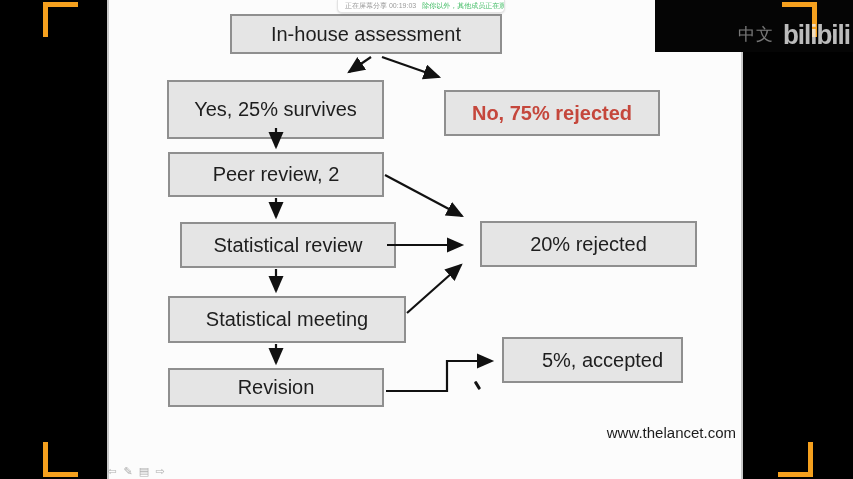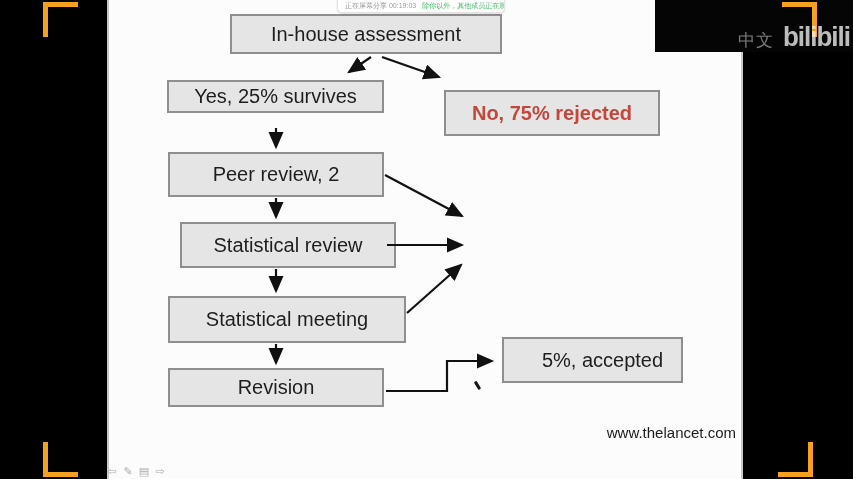--- a/index.html
+++ b/index.html
@@ -17,31 +17,31 @@
   .bracket.br{left:778px;bottom:2px;border-right:5px solid #f5a01e;border-bottom:5px solid #f5a01e;}
   
   .banner{position:absolute;left:337px;top:0;height:13px;width:168px;background:#ffffff;
           border:1px solid #e3e3e3;border-top:none;border-radius:0 0 5px 5px;
           display:flex;align-items:center;gap:6px;padding:0 7px;box-sizing:border-box;
           box-shadow:0 1px 2px rgba(0,0,0,0.12);z-index:20;white-space:nowrap;overflow:hidden;}
   .banner .status{font-size:7px;color:#9b9b9b;}
   .banner .viewers{font-size:7px;color:#3dbb61;}
   
   .watermark{position:absolute;left:678px;top:16px;width:172px;height:36px;z-index:15;
-             display:flex;align-items:flex-end;justify-content:flex-end;gap:9px;pointer-events:none;}
+             display:flex;align-items:center;justify-content:flex-end;gap:9px;pointer-events:none;}
   .wm-prefix{font-size:17px;color:rgba(235,235,235,0.5);letter-spacing:1px;}
   .wm-logo{font-size:26px;font-weight:bold;color:rgba(240,240,240,0.78);letter-spacing:-1px;
            transform:scaleY(1.06);}
   
   .node{position:absolute;background:#e5e5e5;border:2px solid #8f8f8f;box-sizing:border-box;
         display:flex;align-items:center;justify-content:center;
         font-size:20px;color:#1e1e1e;z-index:10;}
   .node.red{color:#c5473c;font-weight:700;}
   .n-inhouse{left:230px;top:14px;width:272px;height:40px;}
-  .n-yes{left:167px;top:80px;width:217px;height:33px;}
+  .n-yes{left:167px;top:80px;width:217px;height:59px;}
   .n-no{left:444px;top:90px;width:216px;height:46px;}
   .n-peer{left:168px;top:152px;width:216px;height:45px;}
   .n-stat{left:168px;top:222px;width:216px;height:46px;margin-left:12px;}
   .n-rej{left:480px;top:221px;width:217px;height:46px;}
   .n-man{left:168px;top:296px;width:238px;height:47px;}
   .n-acc{left:502px;top:337px;width:181px;height:46px;padding-left:20px;}
   .n-rev{left:168px;top:368px;width:216px;height:39px;}
   .arrows{position:absolute;left:0;top:0;z-index:12;pointer-events:none;}
   
   .cursor-mark{position:absolute;left:476px;top:381px;width:2.5px;height:9px;background:#141414;
@@ -75,20 +75,21 @@
   <div class="watermark">
     <span class="wm-prefix">中文</span>
     <span class="wm-logo">bilibili</span>
   </div>
 
   <div class="node n-inhouse">In-house assessment</div>
   <div class="node n-yes">Yes, 25% survives</div>
   <div class="node n-no red">No, 75% rejected</div>
   <div class="node n-peer">Peer review, 2</div>
   <div class="node n-stat">Statistical review</div>
+  <div class="node n-rej">20% rejected</div>
   <div class="node n-man">Statistical meeting</div>
   <div class="node n-acc">5%, accepted</div>
   <div class="node n-rev">Revision</div>
 
   <svg class="arrows" width="853" height="479" viewBox="0 0 853 479">
     <defs>
       <marker id="ah" markerWidth="9" markerHeight="8" refX="7" refY="3.5" orient="auto">
         <path d="M0,0 L8,3.5 L0,7 z" fill="#111"></path>
       </marker>
     </defs>

